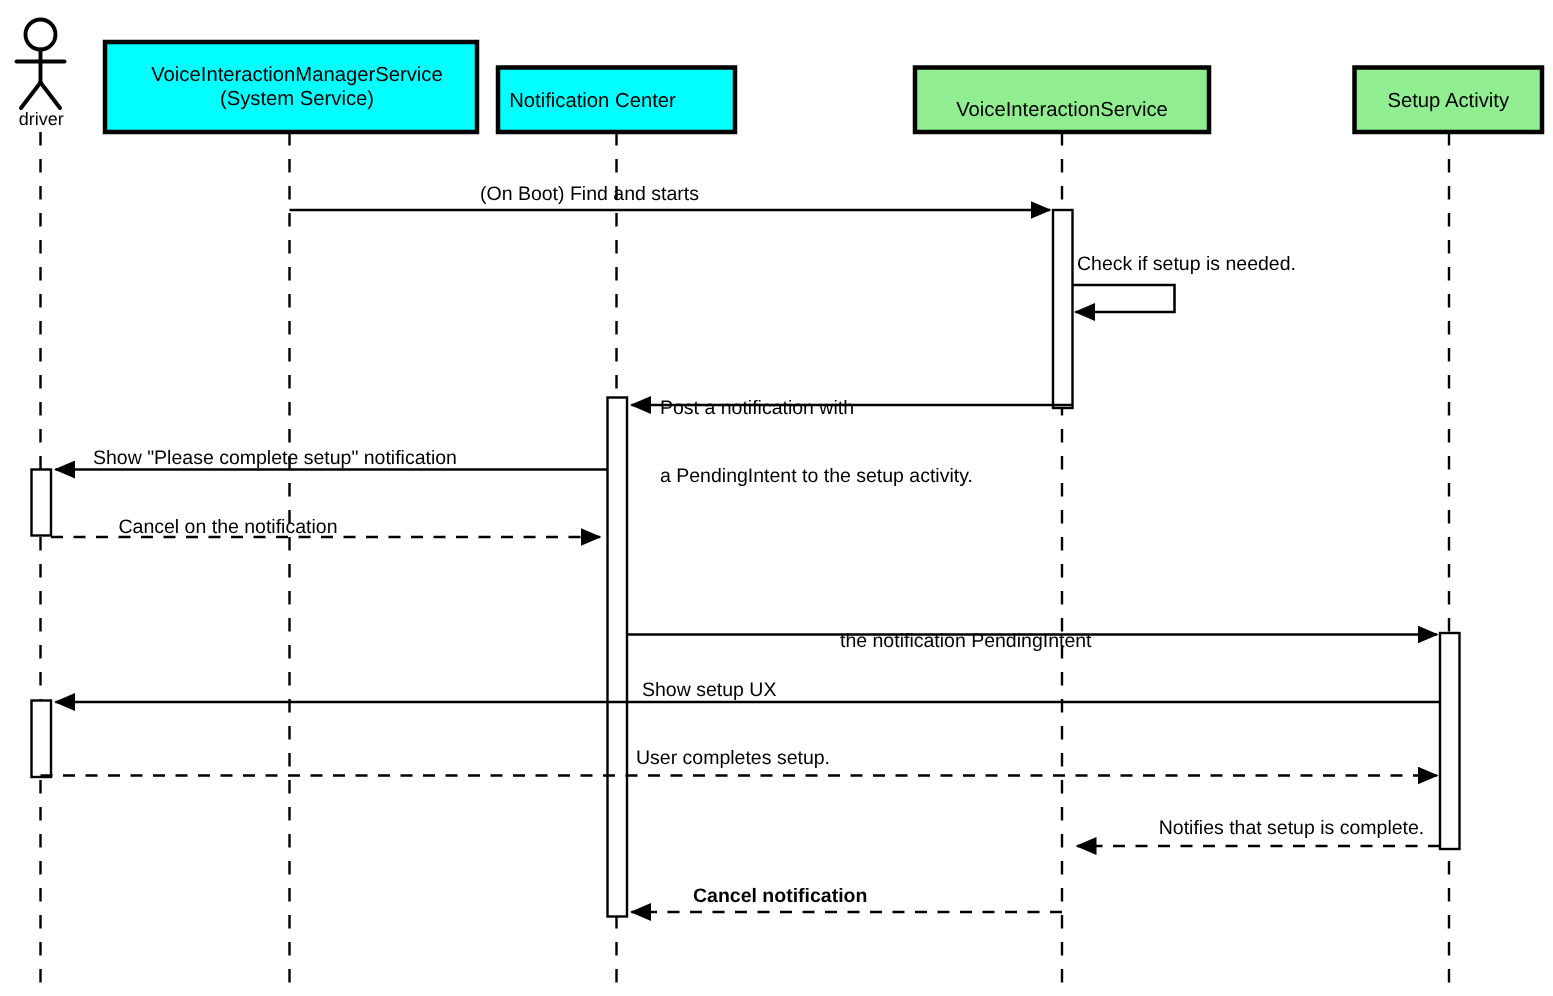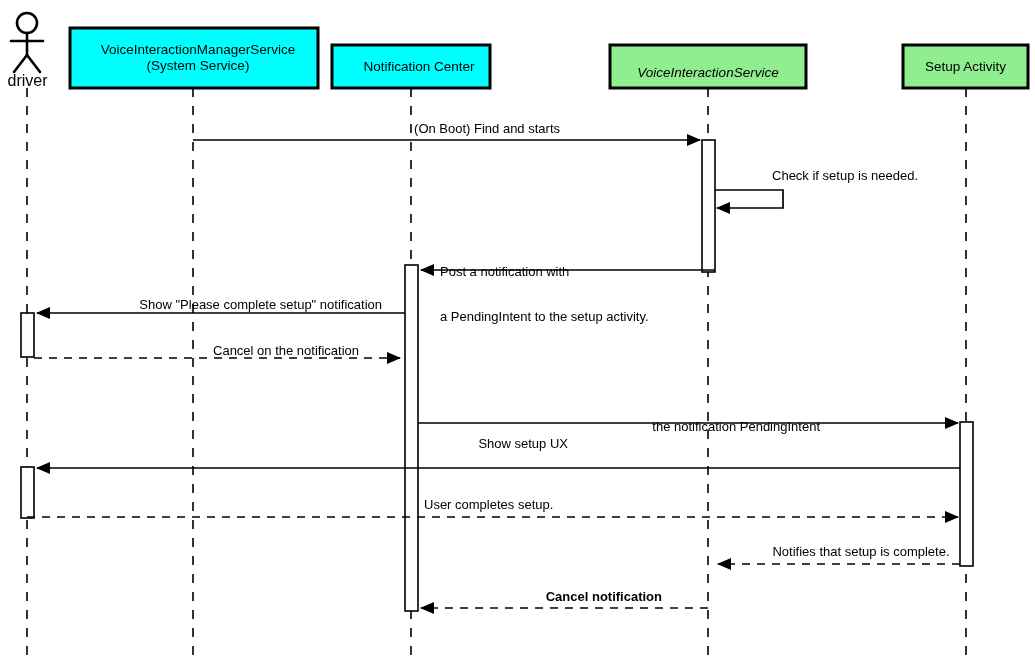--- a/index.html
+++ b/index.html
@@ -2,22 +2,22 @@
 <html><head>
 <meta charset="utf-8">
 <style>
   html,body{margin:0;padding:0;background:#ffffff;}
   body{font-family:"Liberation Sans",sans-serif;}
   #canvas{position:relative;width:1035px;height:664px;background:#fff;overflow:hidden;}
   #canvas svg{position:absolute;left:0;top:0;width:1035px;height:664px;}
   .lbl{position:absolute;font-size:13px;color:#000;white-space:pre;line-height:15px;}
   .boxlbl{position:absolute;display:flex;align-items:center;justify-content:center;
           text-align:center;font-size:13.5px;color:#000;line-height:16px;}
-  .actorlbl{position:absolute;font-size:16px;color:#000;text-align:center;}
-  .msg{text-align:right;}
+  .actorlbl{position:absolute;font-size:12px;color:#000;text-align:center;}
+  .msg{text-align:left;}
 </style>
 </head>
 <body>
 
 <div id="canvas">
 
   <svg viewBox="0 0 1035 664">
     <defs>
       <marker id="arrR" markerWidth="14" markerHeight="12" refX="13" refY="6" orient="auto" markerUnits="userSpaceOnUse">
         <path d="M0,0 L14,6 L0,12 z" fill="#000"></path>
@@ -81,42 +81,42 @@
       <line x1="708" y1="608" x2="421" y2="608" stroke-dasharray="8,7" marker-end="url(#arrL)"></line>
     </g>
   </svg>
 
   <div class="actorlbl" style="left:0px;top:72px;width:55px;">driver</div>
 
   <div class="boxlbl" style="left:70px;top:28px;width:256px;height:60px;flex-direction:column;">
     <span>VoiceInteractionManagerService</span>
     <span>(System Service)</span>
   </div>
-  <div class="boxlbl" style="left:340px;top:45px;width:158px;height:43px;">Notification Center</div>
-  <div class="boxlbl" style="left:610px;top:45px;width:196px;height:56px;font-style:italic;">VoiceInteractionService</div>
+  <div class="boxlbl" style="left:316px;top:45px;width:158px;height:43px;">Notification Center</div>
+  <div class="boxlbl" style="left:610px;top:45px;width:196px;height:56px;">VoiceInteractionService</div>
   <div class="boxlbl" style="left:903px;top:45px;width:125px;height:43px;">Setup Activity</div>
 
   <div class="lbl msg" style="left:320px;top:121px;width:240px;">(On Boot) Find and starts</div>
 
   <div class="lbl msg" style="left:718px;top:168px;width:200px;">Check if setup is needed.</div>
 
   <div class="lbl" style="left:440px;top:234px;width:260px;">
     <div>Post a notification with</div>
     <div>a PendingIntent to the setup activity.</div>
   </div>
 
   <div class="lbl msg" style="left:62px;top:297px;width:320px;">Show "Please complete setup" notification</div>
 
   <div class="lbl msg" style="left:79px;top:343px;width:280px;">Cancel on the notification</div>
 
   <div class="lbl msg" style="left:560px;top:389px;width:260px;">
     <div>the notification PendingIntent</div>
   </div>
 
-  <div class="lbl msg" style="left:428px;top:436px;width:140px;">Show setup UX</div>
+  <div class="lbl msg" style="left:428px;top:452px;width:140px;">Show setup UX</div>
 
   <div class="lbl" style="left:424px;top:497px;width:260px;">User completes setup.</div>
 
   <div class="lbl" style="left:731px;top:544px;width:260px;text-align:center;">Notifies that setup is complete.</div>
 
   <div class="lbl msg" style="left:462px;top:589px;width:200px;font-weight:bold;">Cancel notification</div>
 
 </div>
 
 </body></html>

